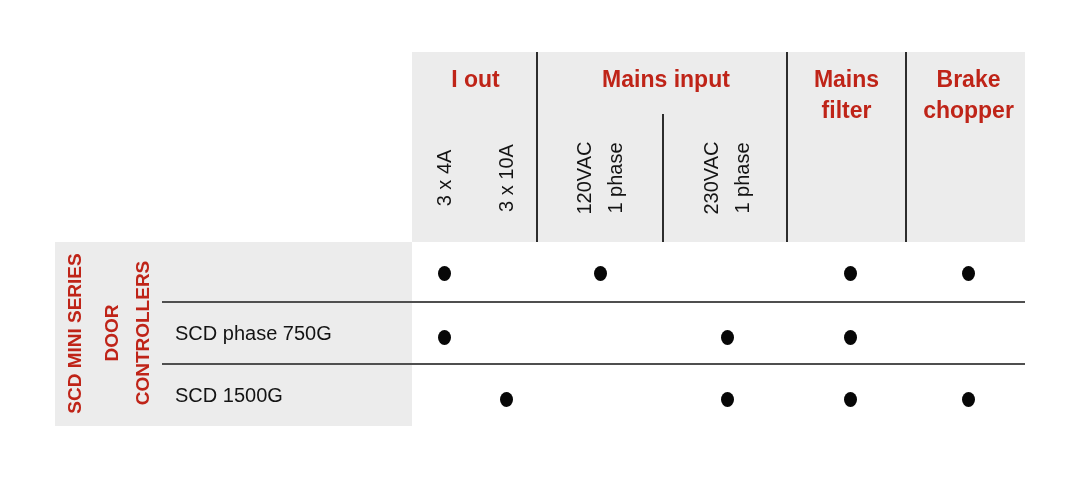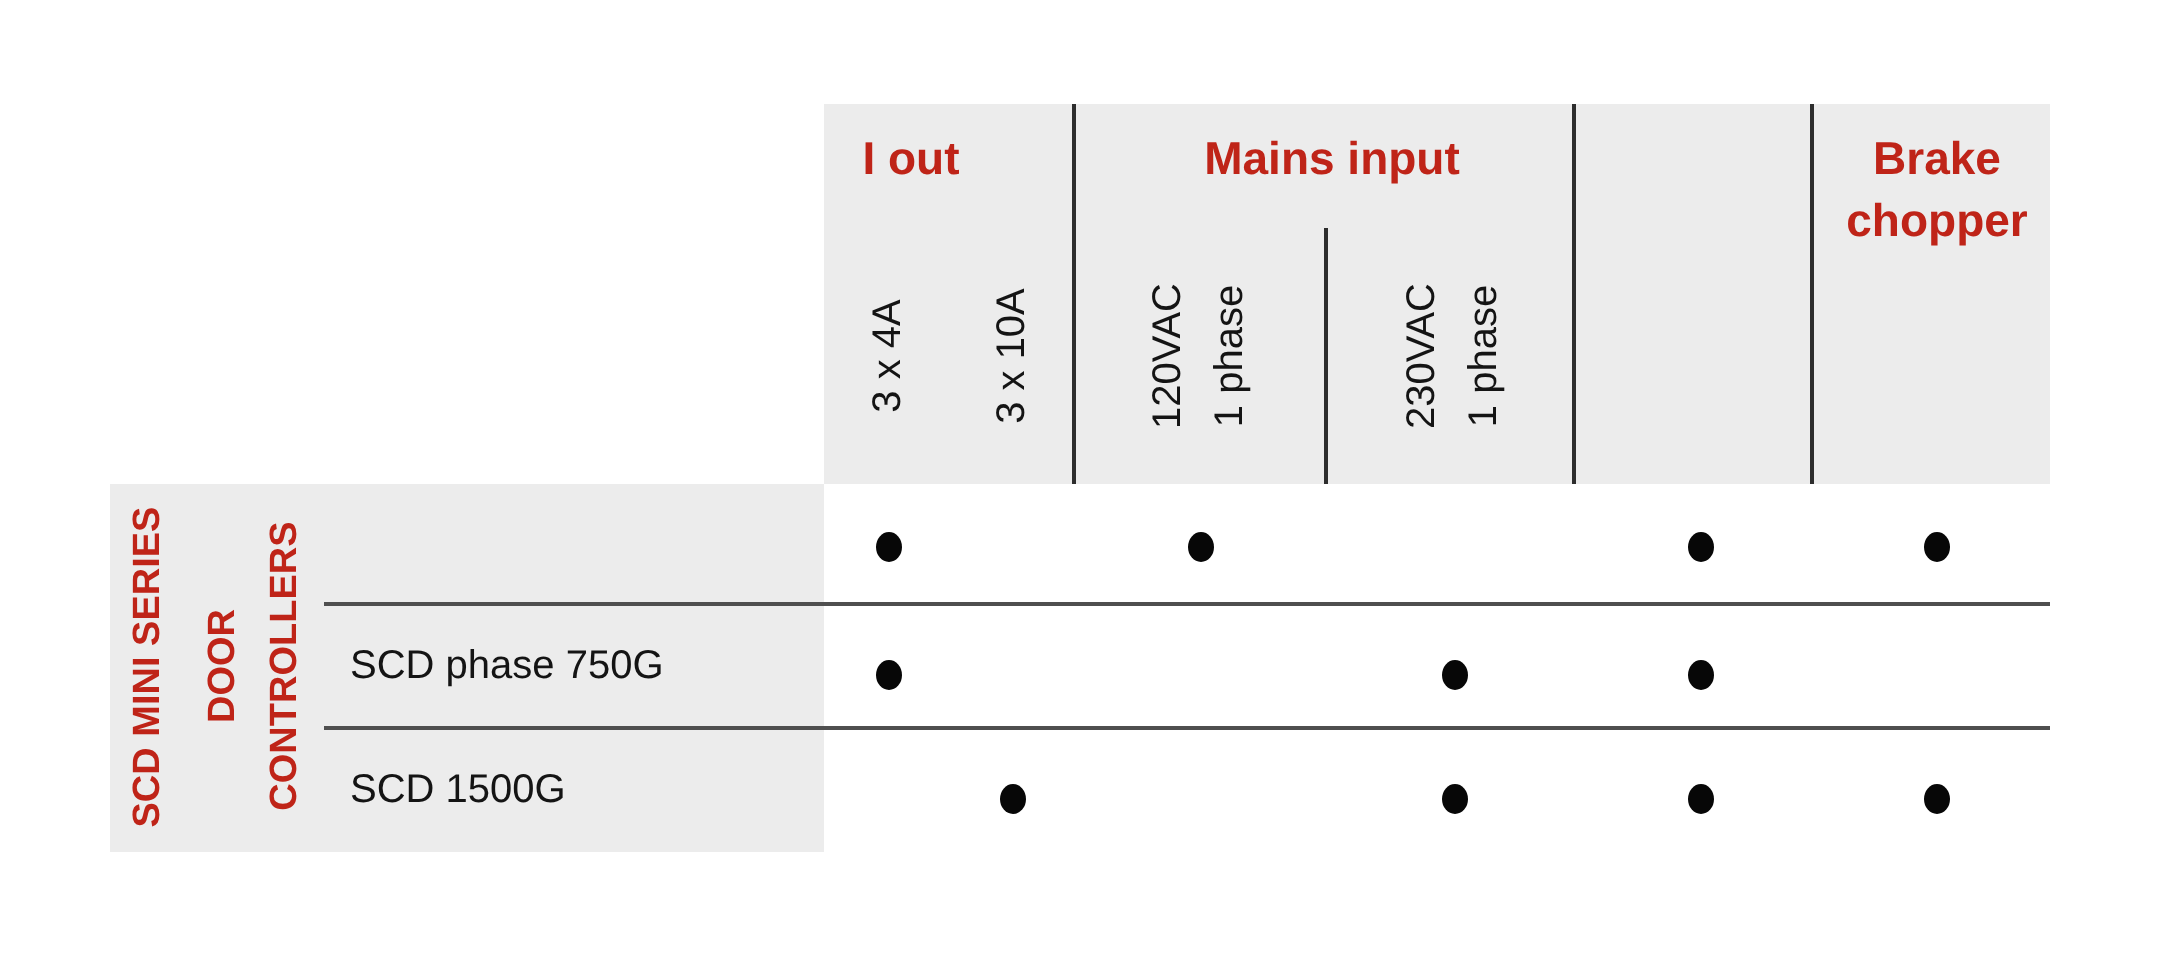--- a/index.html
+++ b/index.html
@@ -107,22 +107,23 @@
   <div class="panel side-panel"></div>
 
   <div class="vline" style="left:536px; top:52px; height:190px;"></div>
   <div class="vline" style="left:662px; top:114px; height:128px;"></div>
   <div class="vline" style="left:786px; top:52px; height:190px;"></div>
   <div class="vline" style="left:905px; top:52px; height:190px;"></div>
 
   <div class="hline" style="left:162px; top:301px; width:863px;"></div>
   <div class="hline" style="left:162px; top:363px; width:863px;"></div>
 
-  <div class="group-label" style="left:392px; width:99px;padding-left:28px;">I out</div>
+  <div class="group-label" style="left:412px; width:99px;padding-left:28px;">I out</div>
   <div class="group-label" style="left:538px; width:256px;">Mains input</div>
+  <div class="group-label" style="left:788px; width:117px;">Mains filter</div>
   <div class="group-label" style="left:907px; width:123px;">Brake chopper</div>
 
   <div class="sub-label" style="left:384px; top:140px;">
     <span>3 x 4A</span>
     <span></span>
   </div>
   <div class="sub-label" style="left:446px; top:140px;">
     <span>3 x 10A</span>
     <span></span>
   </div>

